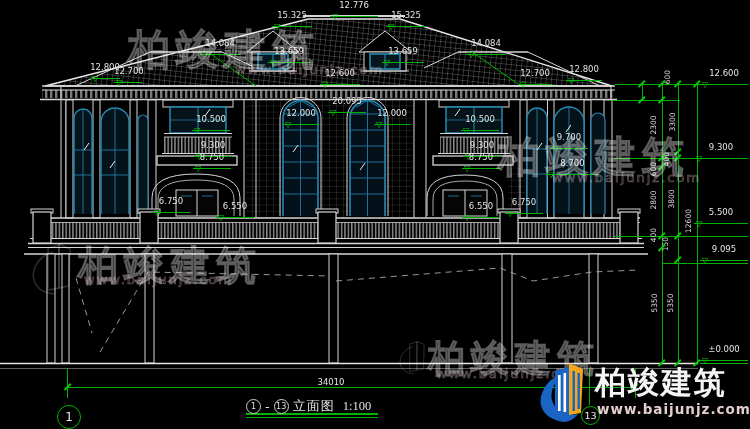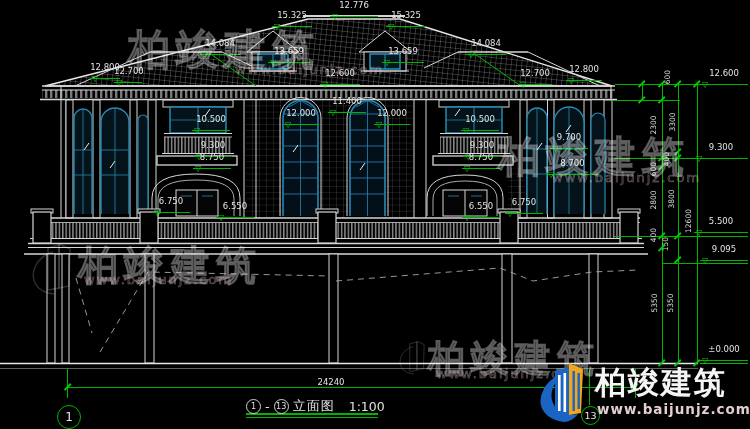--- a/index.html
+++ b/index.html
@@ -16,21 +16,21 @@
   .wm{position:absolute;color:rgba(255,255,255,.06);-webkit-text-stroke:1px rgba(255,255,255,.33);
       white-space:nowrap;z-index:8;font-weight:bold;letter-spacing:6px;}
   .wm.site{-webkit-text-stroke:.6px rgba(232,195,195,.45);letter-spacing:2px;font-weight:normal;}
   .wmk{position:absolute;z-index:8;opacity:.55;}
   .ax{position:absolute;border:1.3px solid #00b300;border-radius:50%;color:#e8e8e8;
       text-align:center;z-index:7;background:#000;}
   #title{position:absolute;left:246px;top:397px;display:flex;align-items:center;gap:4px;
          color:#e0e0e0;font-size:13px;z-index:7;}
   #title .c{width:13px;height:13px;border:1px solid #cfcfcf;border-radius:50%;font-size:8px;
             line-height:13px;text-align:center;flex:0 0 auto;}
-  #title .sc{margin-left:10px;font-size:12.5px;}
+  #title .sc{margin-left:4px;font-size:12.5px;font-family:Liberation Serif, serif;}
   #logo{position:absolute;left:535px;top:354px;width:215px;height:75px;z-index:9;}
   #logo .brand{position:absolute;left:60px;top:8px;font-size:31px;font-weight:bold;color:#f5f5f5;letter-spacing:2px;}
   #logo .site{position:absolute;left:62px;top:47px;font-size:13.5px;font-weight:bold;color:#e3cfcf;letter-spacing:1px;}
 </style>
 </head>
 <body>
 
 <div id="stage">
 
 <svg id="linework" width="750" height="429" viewBox="0 0 750 429">
@@ -217,38 +217,38 @@
 <div class="lvl" style="left:386px;top:11px;width:40px"><span>15.325</span><span class="tri">▽</span></div>
 <div class="lvl" style="left:268px;top:47px;width:42px"><span>13.659</span><span class="tri">▽</span></div>
 <div class="lvl" style="left:382px;top:47px;width:42px"><span>13.659</span><span class="tri">▽</span></div>
 <div class="lvl" style="left:200px;top:39px;width:40px"><span>14.084</span><span class="tri">▽</span></div>
 <div class="lvl" style="left:466px;top:39px;width:40px"><span>14.084</span><span class="tri">▽</span></div>
 <div class="lvl" style="left:90px;top:63px;width:30px"><span>12.800</span><span class="tri">▽</span></div>
 <div class="lvl" style="left:114px;top:67px;width:28px"><span>12.700</span><span class="tri">▽</span></div>
 <div class="lvl" style="left:320px;top:69px;width:40px"><span>12.600</span><span class="tri">▽</span></div>
 <div class="lvl" style="left:518px;top:69px;width:34px"><span>12.700</span><span class="tri">▽</span></div>
 <div class="lvl" style="left:566px;top:65px;width:36px"><span>12.800</span><span class="tri">▽</span></div>
-<div class="lvl" style="left:328px;top:97px;width:38px"><span>11.400</span><span class="tri">▽</span></div>
+<div class="lvl" style="left:328px;top:97px;width:38px"><span>20.095</span><span class="tri">▽</span></div>
 <div class="lvl" style="left:283px;top:109px;width:36px"><span>12.000</span><span class="tri">▽</span></div>
 <div class="lvl" style="left:374px;top:109px;width:36px"><span>12.000</span><span class="tri">▽</span></div>
 <div class="lvl" style="left:192px;top:115px;width:38px"><span>10.500</span><span class="tri">▽</span></div>
 <div class="lvl" style="left:461px;top:115px;width:38px"><span>10.500</span><span class="tri">▽</span></div>
 <div class="lvl" style="left:194px;top:141px;width:38px"><span>9.300</span><span class="tri">▽</span></div>
 <div class="lvl" style="left:463px;top:141px;width:38px"><span>9.300</span><span class="tri">▽</span></div>
 <div class="lvl" style="left:193px;top:153px;width:38px"><span>8.750</span><span class="tri">▽</span></div>
 <div class="lvl" style="left:462px;top:153px;width:38px"><span>8.750</span><span class="tri">▽</span></div>
 <div class="lvl" style="left:550px;top:133px;width:38px"><span>9.700</span><span class="tri">▽</span></div>
 <div class="lvl" style="left:546px;top:159px;width:53px"><span>8.700</span><span class="tri">▽</span></div>
 <div class="lvl" style="left:152px;top:197px;width:38px"><span>6.750</span><span class="tri">▽</span></div>
 <div class="lvl" style="left:216px;top:202px;width:38px"><span>6.550</span><span class="tri">▽</span></div>
 <div class="lvl" style="left:462px;top:202px;width:38px"><span>6.550</span><span class="tri">▽</span></div>
 <div class="lvl" style="left:505px;top:198px;width:38px"><span>6.750</span><span class="tri">▽</span></div>
 <div class="lvl" style="left:700px;top:69px;width:48px"><span>12.600</span><span class="tri">▽</span></div>
 <div class="lvl" style="left:694px;top:143px;width:54px"><span>9.300</span><span class="tri">▽</span></div>
-<div class="lvl" style="left:694px;top:217px;width:54px"><span>5.500</span><span class="tri">▽</span></div>
+<div class="lvl" style="left:694px;top:208px;width:54px"><span>5.500</span><span class="tri">▽</span></div>
 <div class="lvl" style="left:700px;top:245px;width:48px"><span>9.095</span><span class="tri">▽</span></div>
 <div class="lvl" style="left:700px;top:345px;width:48px"><span>±0.000</span><span class="tri">▽</span></div>
 
 <div class="gl" style="left:641.5px;top:84px;width:1.2px;height:16px"></div>
 <div class="gl" style="left:661.5px;top:84px;width:1.2px;height:279px"></div>
 <div class="gl" style="left:677.5px;top:84px;width:1.2px;height:279px"></div>
 <div class="gl" style="left:696.5px;top:84px;width:1.2px;height:279px"></div>
 <div class="gl" style="left:615px;top:83.5px;width:133px;height:1px"></div>
 <div class="gl" style="left:612px;top:99.5px;width:68px;height:1px"></div>
 <div class="gl" style="left:614px;top:157.5px;width:134px;height:1px"></div>
@@ -286,21 +286,21 @@
 <span class="tk" style="left:673px;top:259px"></span>
 <span class="tk" style="left:657px;top:362px"></span>
 <span class="tk" style="left:673px;top:362px"></span>
 <span class="tk" style="left:692px;top:362px"></span>
 
 <div class="gl" style="left:67px;top:386.5px;width:568px;height:1.2px"></div>
 <div class="gl" style="left:66.5px;top:368px;width:1.2px;height:30px"></div>
 <div class="gl" style="left:634.5px;top:368px;width:1.2px;height:30px"></div>
 <span class="tk" style="left:63px;top:386px"></span>
 <span class="tk" style="left:630px;top:386px"></span>
-<span style="position:absolute;left:306px;top:377px;width:50px;text-align:center;color:#e4e4e4;font-size:8.5px;z-index:6">24240</span>
+<span style="position:absolute;left:306px;top:377px;width:50px;text-align:center;color:#e4e4e4;font-size:8.5px;z-index:6">34010</span>
 
 <div class="ax" style="left:57px;top:405px;width:22px;height:22px;line-height:22px;font-size:12px">1</div>
 <div class="ax" style="left:581px;top:406px;width:17px;height:17px;line-height:17px;font-size:9.5px">13</div>
 
 <div id="title">
   <span class="c">1</span>
   <span>-</span>
   <span class="c">13</span>
   <span style="letter-spacing:1px">立面图</span>
   <span class="sc">1:100</span>

